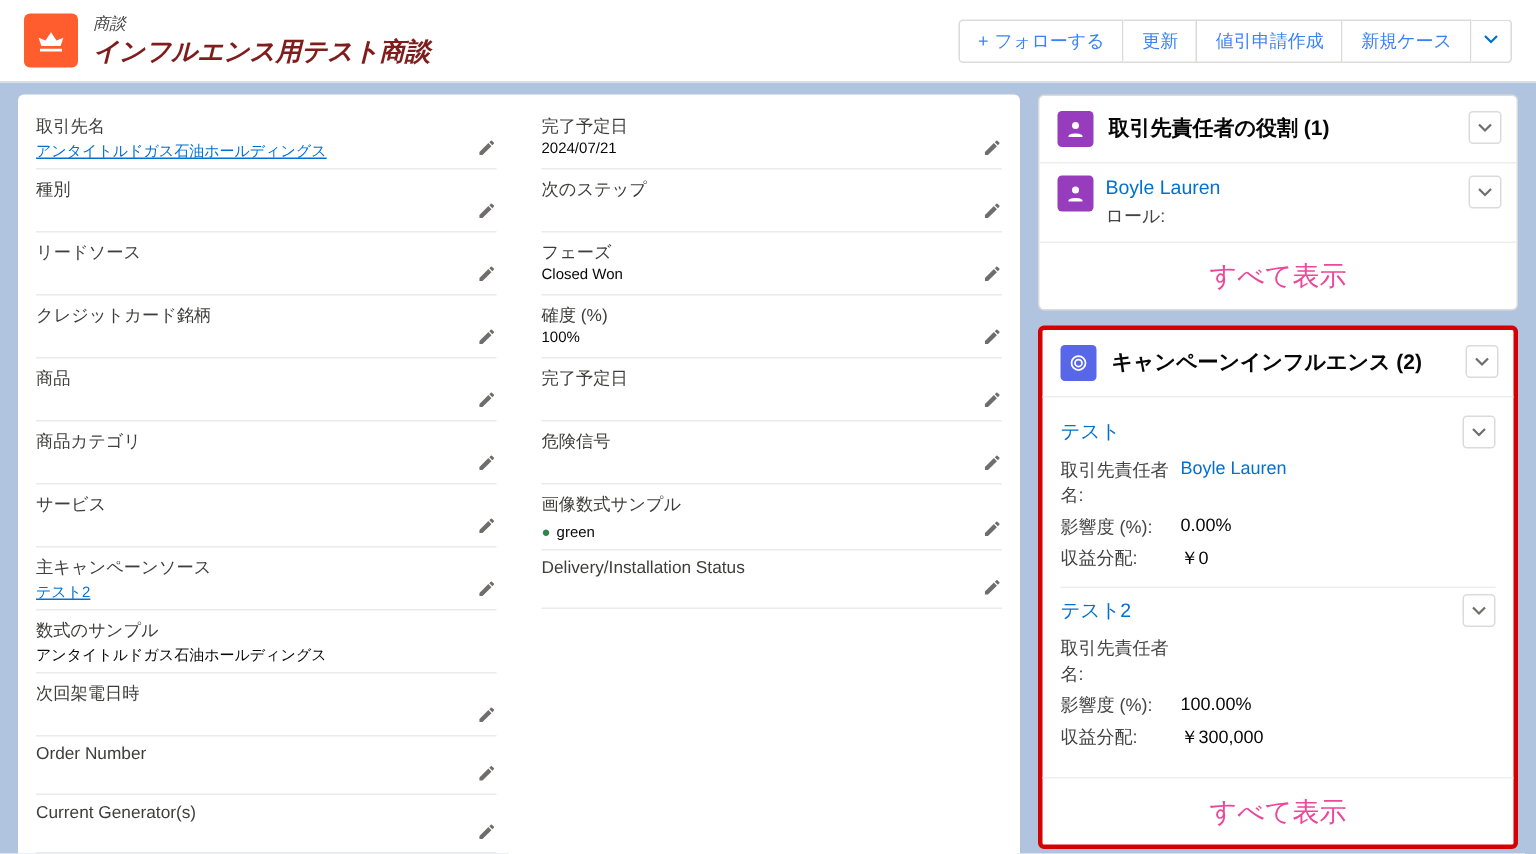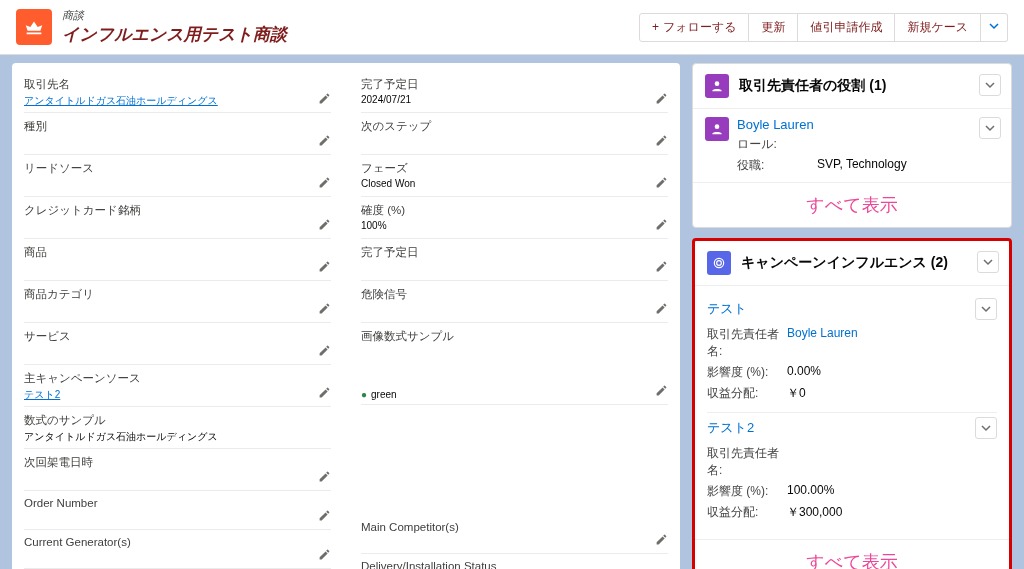--- a/index.html
+++ b/index.html
@@ -5,21 +5,21 @@
 * { margin:0; padding:0; box-sizing:border-box; font-family:"Salesforce Sans","Segoe UI",Arial,sans-serif; }
 body { background:#b0c4df; font-size:13px; color:#3e3e3c; }
 .page { width:1024px; height:569px; overflow:hidden; position:relative; }
 .header { background:#fff; border-bottom:1px solid #ddd; padding:8px 16px; display:flex; align-items:center; gap:10px; }
 .obj-icon { width:36px; height:36px; background:#ff5d2d; border-radius:4px; display:flex; align-items:center; justify-content:center; color:#fff; }
 .obj-icon svg { width:22px; height:22px; }
 .title-block { flex:1;font-style:italic; }
 .obj-type { font-size:11px; color:#444; }
 .obj-name { font-size:17px; font-weight:700; color:#7f1d1d; }
 .actions { display:flex; gap:0; }
-.btn { padding:5px 12px; font-size:12px; border:1px solid #dddbda; background:#fff; color:#7f1d1d; cursor:pointer; }
+.btn { padding:5px 12px; font-size:12px; border:1px solid #dddbda; background:#fff; color:#3b82f6; cursor:pointer; }
 .btn:first-child { border-radius:3px 0 0 3px; }
 .btn+ .btn { border-left:none; }
 .btn-last { border-radius:0; }
 .btn-dd { border-radius:0 3px 3px 0; padding:5px 8px; }
 .body { display:flex; padding:8px 12px 12px 12px; gap:12px; }
 .left { flex:1; background:#fff; border-radius:4px; padding:8px 12px 12px 12px; }
 .cols { display:flex; gap:30px; }
 .col { flex:1; }
 .field { border-bottom:1px solid #eceaea; padding:6px 0 2px 0; position:relative; min-height:36px; }
 .flabel { font-size:11.5px; color:#3e3e3c; margin-bottom:2px; }
@@ -42,21 +42,21 @@
 .avatar { width:24px; height:24px; border-radius:3px; background:#963cbd; color:#fff; display:flex; align-items:center; justify-content:center; font-size:12px; }
 .personname { color:#0070d2; font-size:13px; cursor:pointer; }
 .kv { display:flex; font-size:12px; margin-top:4px; }
 .kv .k { width:80px; color:#444; }
 .kv .v { color:#080707; }
 .kv .v.link { color:#0070d2; cursor:pointer; }
 .showall { text-align:center; padding:10px; color:#ec4899; font-size:18px; cursor:pointer; border-top:1px solid #eee; }
 .rec { padding:6px 0 10px 0; border-bottom:1px solid #eee; position:relative; }
 .rec:last-of-type { border-bottom:none; }
 .recname { color:#0070d2; font-size:13px; cursor:pointer; margin-bottom:4px; display:inline-block; }
-.greendot { display:inline-flex; align-items:center; gap:4px;margin-top:40px; }
+.greendot { display:inline-flex; align-items:center; gap:4px; }
 .greendot::before { content:"●"; color:#2e844a; font-size:10px; }
 .plus { margin-right:4px; }
 </style>
 </head>
 <body>
 <div class="page">
 
 <div class="header">
   <div class="obj-icon">
     <svg viewBox="0 0 24 24" fill="currentColor">
@@ -203,27 +203,20 @@
             <div class="field">
               <div class="flabel">危険信号</div>
               <div class="fval"></div>
               <span class="pencil"><svg viewBox="0 0 24 24" fill="currentColor">
                   <path d="M3 17.25V21h3.75l11-11-3.75-3.75-11 11zM20.7 7.04a1 1 0 000-1.41l-2.34-2.34a1 1 0 00-1.41 0l-1.83 1.83 3.75 3.75 1.83-1.83z"></path>
                 </svg></span>
             </div>
             <div class="field"><div class="flabel">画像数式サンプル</div><div class="fval greendot">green</div><span class="pencil"><svg viewBox="0 0 24 24" fill="currentColor">
                   <path d="M3 17.25V21h3.75l11-11-3.75-3.75-11 11zM20.7 7.04a1 1 0 000-1.41l-2.34-2.34a1 1 0 00-1.41 0l-1.83 1.83 3.75 3.75 1.83-1.83z"></path>
                 </svg></span></div>
-            <div class="field" style="margin-top: 110px;">
-              <div class="flabel">Main Competitor(s)</div>
-              <div class="fval"></div>
-              <span class="pencil"><svg viewBox="0 0 24 24" fill="currentColor">
-                  <path d="M3 17.25V21h3.75l11-11-3.75-3.75-11 11zM20.7 7.04a1 1 0 000-1.41l-2.34-2.34a1 1 0 00-1.41 0l-1.83 1.83 3.75 3.75 1.83-1.83z"></path>
-                </svg></span>
-            </div>
             <div class="field">
               <div class="flabel">Delivery/Installation Status</div>
               <div class="fval"></div>
               <span class="pencil"><svg viewBox="0 0 24 24" fill="currentColor">
                   <path d="M3 17.25V21h3.75l11-11-3.75-3.75-11 11zM20.7 7.04a1 1 0 000-1.41l-2.34-2.34a1 1 0 00-1.41 0l-1.83 1.83 3.75 3.75 1.83-1.83z"></path>
                 </svg></span>
             </div>
           </div>
     </div>
   </div>
@@ -251,24 +244,20 @@
                   <circle cx="12" cy="8" r="4"></circle>
                   <path d="M4 20c0-4 16-4 16 0v1H4v-1z"></path>
                 </svg>
               </div>
           <div style="flex:1">
             <div class="personname">Boyle Lauren</div>
             <div class="kv">
                   <div class="k">ロール:</div>
                   <div class="v"></div>
                 </div>
-            <div class="kv">
-                  <div class="k">役職:</div>
-                  <div class="v">SVP, Technology</div>
-                </div>
           </div>
           <div class="dd" style="position:absolute;right:-2px;top:0">
                 <svg viewBox="0 0 10 10">
                   <path d="M1 3l4 4 4-4" stroke="#706e6b" stroke-width="1.5" fill="none"></path>
                 </svg>
               </div>
         </div>
       </div>
       <div class="showall">すべて表示</div>
     </div>

